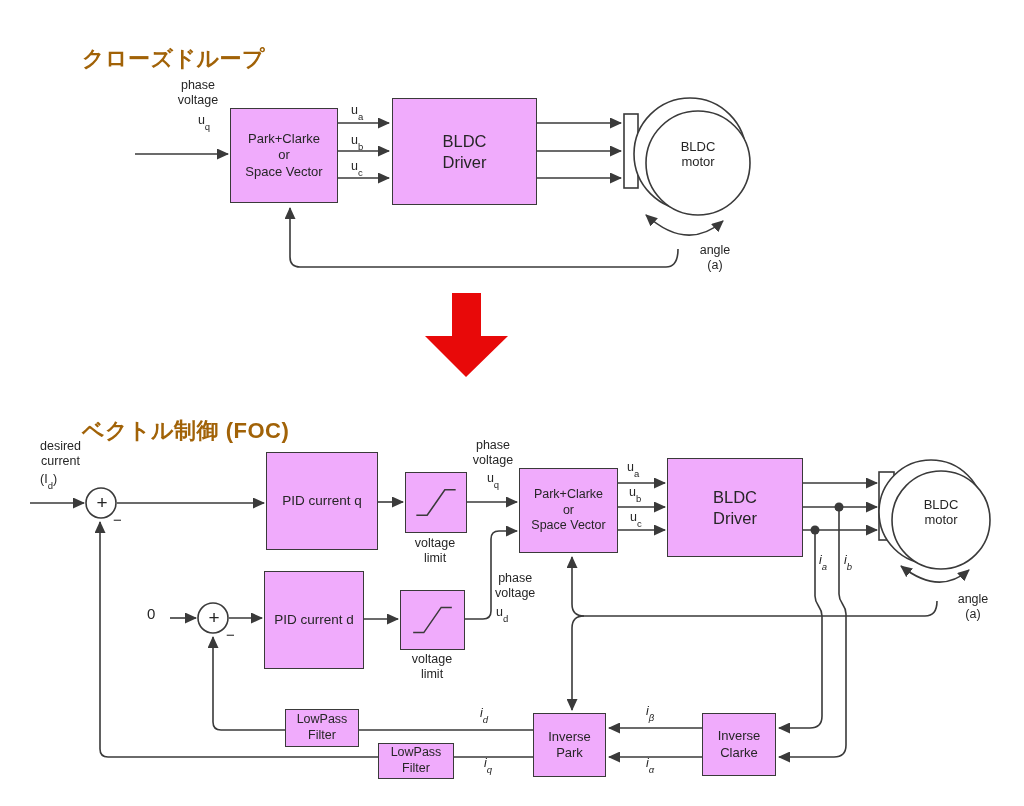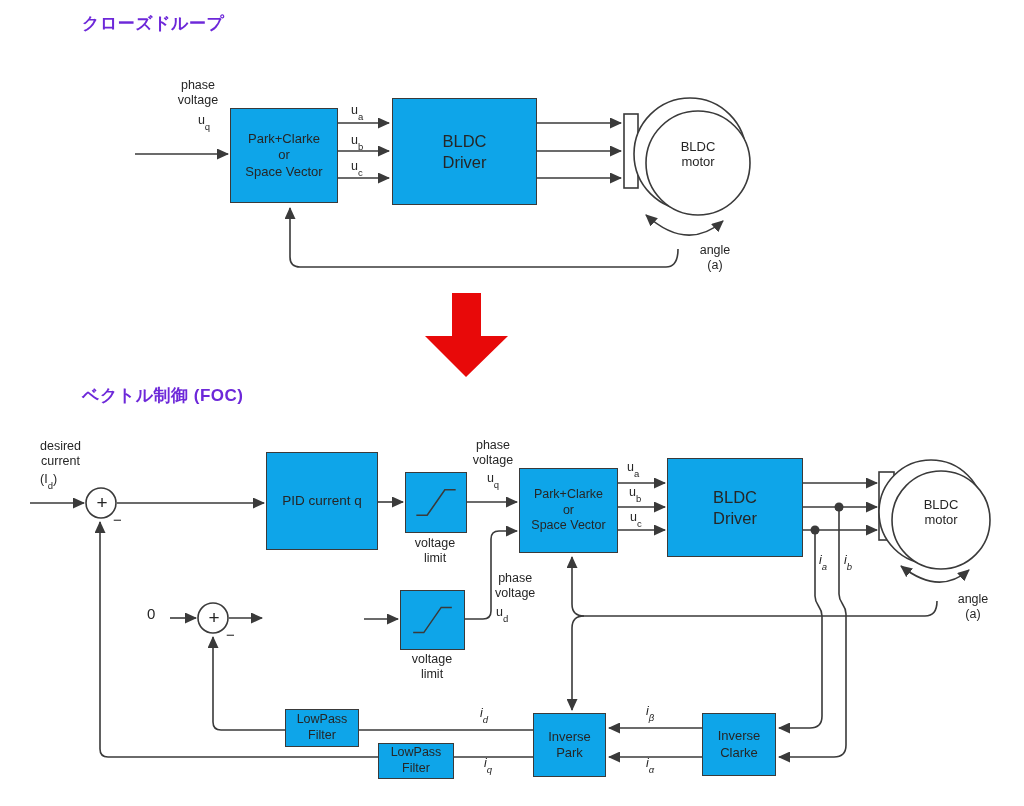--- a/index.html
+++ b/index.html
@@ -1,24 +1,24 @@
 <!DOCTYPE html>
 <html><head>
 <meta charset="utf-8">
 <style>
   html,body{margin:0;padding:0;background:#ffffff;}
   body{width:1024px;height:806px;position:relative;font-family:"Liberation Sans",sans-serif;color:#262626;}
   .stage{position:absolute;left:0;top:0;width:1024px;height:806px;overflow:hidden;}
   svg.wires{position:absolute;left:0;top:0;z-index:0;}
-  .box{position:absolute;box-sizing:border-box;border:1.6px solid #3a3a3a;background:#0ea5e9;
+  .box{position:absolute;box-sizing:border-box;border:1.6px solid #3a3a3a;background:#f0abfc;
        display:flex;align-items:center;justify-content:center;text-align:center;
        white-space:pre-line;line-height:1.25;z-index:1;}
   .lbl{position:absolute;white-space:pre-line;font-size:12.5px;line-height:1.16;z-index:2;text-align:center;}
   .ctr{text-align:center;}
-  .title{position:absolute;font-weight:bold;font-size:17px;color:#6d28d9;z-index:2;letter-spacing:0.5px;}
+  .title{position:absolute;font-weight:bold;font-size:22px;color:#a16207;z-index:2;letter-spacing:0.5px;margin-top:32px;}
   sub{font-size:9.5px;position:relative;top:2px;}
   .it{font-style:italic;}
   .plus{position:absolute;font-size:19px;line-height:1;z-index:2;}
   .minus{position:absolute;font-size:15px;line-height:1;z-index:2;}
   .satsvg{width:100%;height:100%;}
 </style>
 </head>
 <body>
 
 <div class="stage">
@@ -106,20 +106,21 @@
   <div class="box" style="left:405px;top:472px;width:62px;height:61px;">
     <svg class="satsvg" viewBox="0 0 60 60">
         <path d="M10,43 H21 L39,17 H50" stroke="#3a3a3a" stroke-width="1.6" fill="none"></path>
       </svg>
   </div>
   <div class="box" style="left:519px;top:468px;width:99px;height:85px;font-size:12.5px;">Park+Clarke
 or
 Space Vector</div>
   <div class="box" style="left:667px;top:458px;width:136px;height:99px;font-size:16.5px;">BLDC
 Driver</div>
+  <div class="box" style="left:264px;top:571px;width:100px;height:98px;font-size:13.5px;">PID current d</div>
   <div class="box" style="left:400px;top:590px;width:65px;height:60px;">
     <svg class="satsvg" viewBox="0 0 60 60">
         <path d="M10,43 H21 L39,17 H50" stroke="#3a3a3a" stroke-width="1.6" fill="none"></path>
       </svg>
   </div>
   <div class="box" style="left:285px;top:709px;width:74px;height:38px;font-size:12.5px;">LowPass
 Filter</div>
   <div class="box" style="left:378px;top:743px;width:76px;height:36px;font-size:12.5px;">LowPass
 Filter</div>
   <div class="box" style="left:533px;top:713px;width:73px;height:64px;font-size:13px;">Inverse

